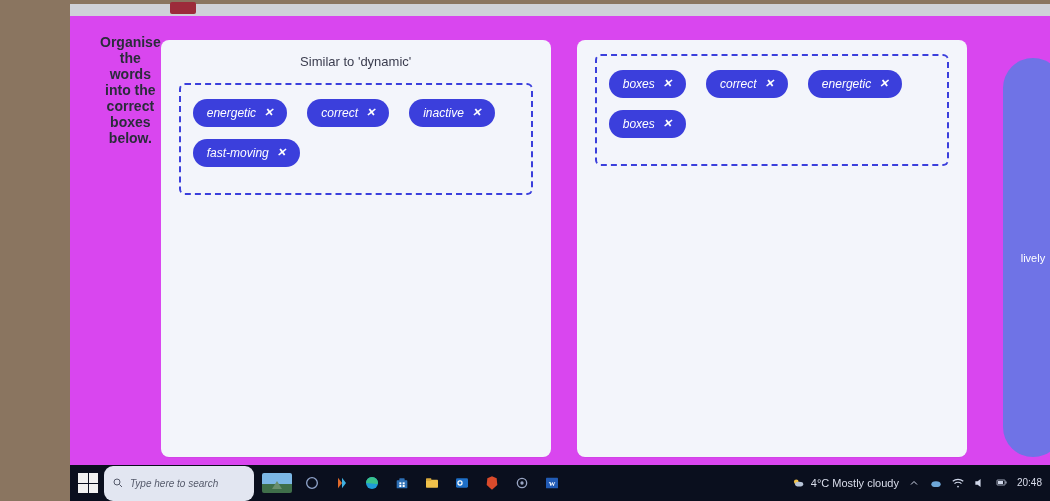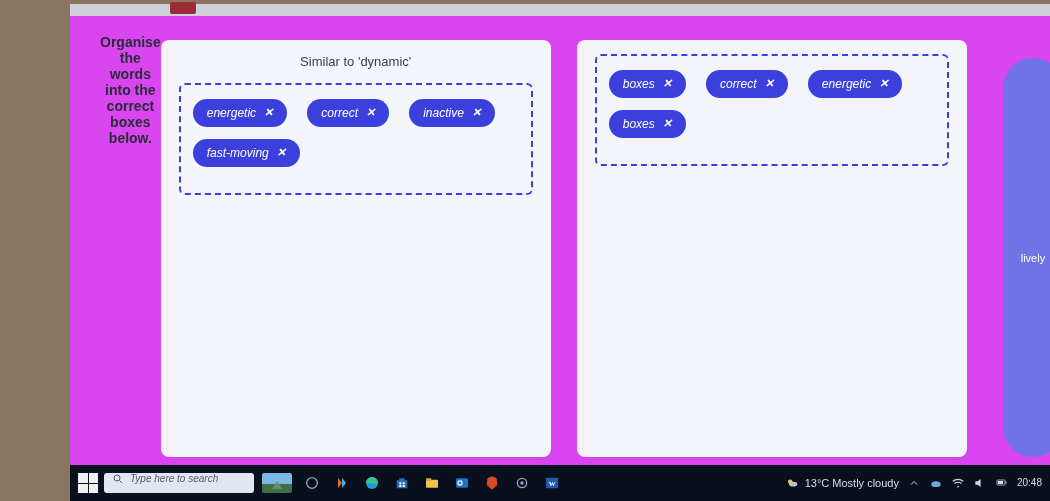--- a/index.html
+++ b/index.html
@@ -128,25 +128,25 @@
       height: 20px;
       display: grid;
       grid-template-columns: 1fr 1fr;
       grid-template-rows: 1fr 1fr;
       gap: 1px;
       cursor: pointer;
     }
     .start-btn span { background: #f1f1f1; }
     .search-box {
       display: flex;
-      align-items: flex-start;
+      align-items: center;
       background: #e2e6f1;
       color: #555a6b;
-      border-radius: 3px;
-      height: 20px;
+      border-radius: 9px;
+      height: 35px;
       padding: 0 8px;
       gap: 6px;
       width: 150px;
     }
     .search-box svg { width: 12px; height: 12px; }
     .search-ph { font-style: italic; font-size: 10px; }
     .tb-icon {
       width: 24px;
       height: 24px;
       display: flex;
@@ -349,21 +349,21 @@
     </div>
 
     <div class="tray">
       <div class="weather">
         <span class="mini-ico">
           <svg viewBox="0 0 24 24" width="14" height="14">
               <circle cx="9" cy="10" r="4" fill="#f0c14b"></circle>
               <ellipse cx="14" cy="14" rx="7" ry="4" fill="#b6c3d6"></ellipse>
             </svg>
         </span>
-        <span>13°C  Mostly cloudy</span>
+        <span>4°C  Mostly cloudy</span>
       </div>
       <span class="mini-ico">
         <svg viewBox="0 0 24 24" width="12" height="12">
             <path d="M6 15 L12 9 L18 15" fill="none" stroke="#cfd6e8" stroke-width="2"></path>
           </svg>
       </span>
       <span class="mini-ico">
         <svg viewBox="0 0 24 24" width="14" height="14">
             <ellipse cx="12" cy="14" rx="8" ry="5" fill="#6ea7d8"></ellipse>
           </svg>

